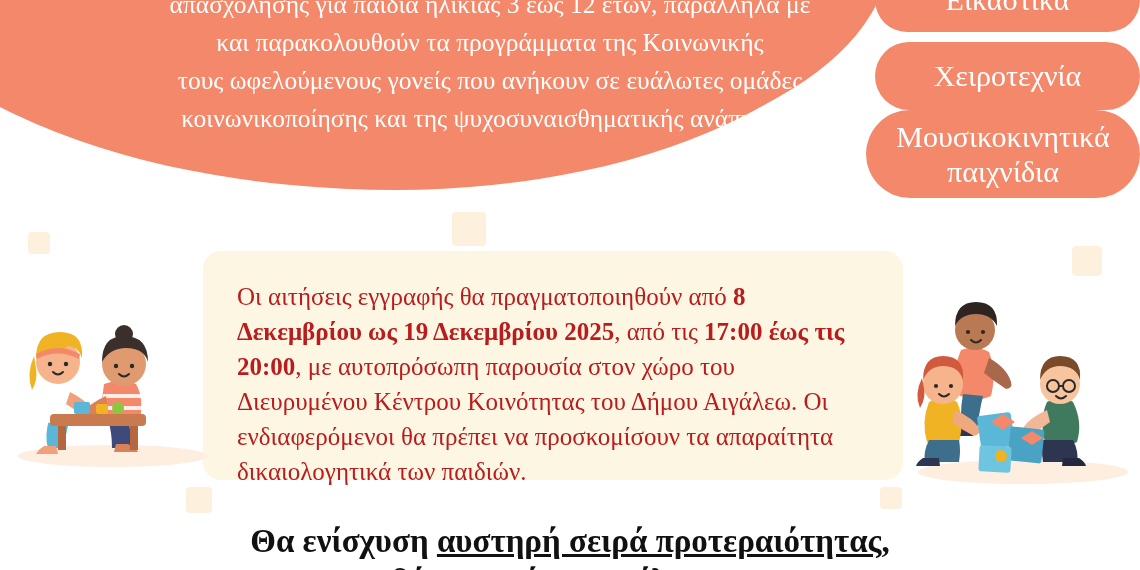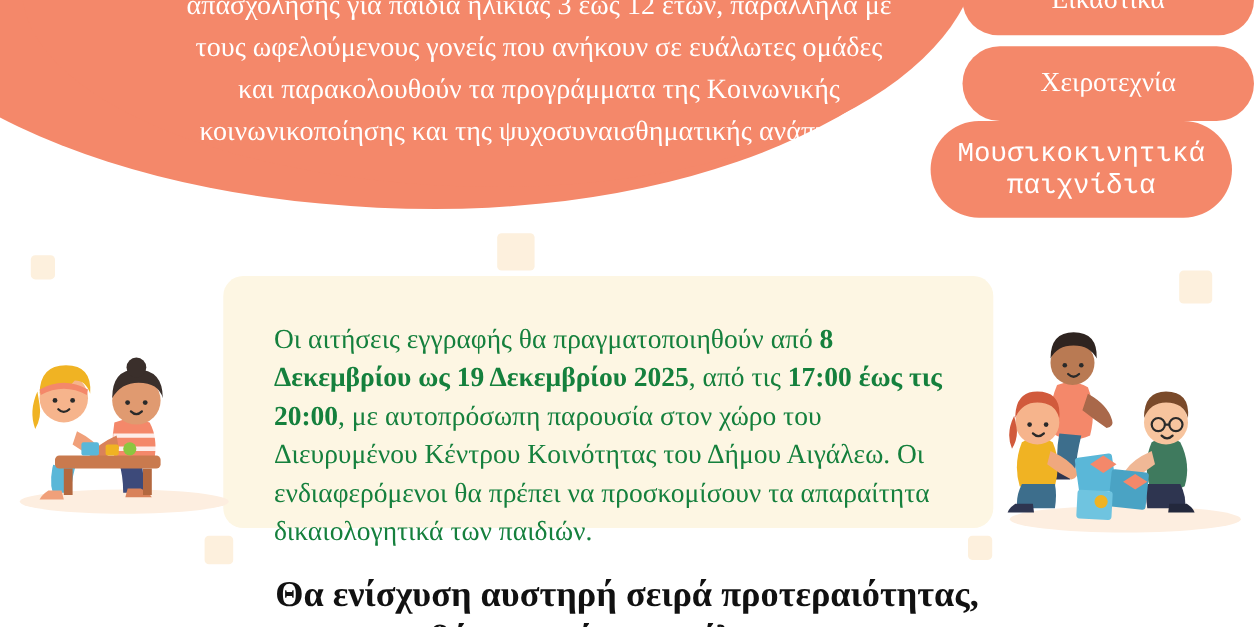--- a/index.html
+++ b/index.html
@@ -43,46 +43,46 @@
   .pill {
     position: absolute;
     background: #f4886a;
     color: #ffffff;
     border-radius: 60px;
     display: flex;
     align-items: center;
     justify-content: center;
     text-align: center;
     font-family: "Liberation Serif", serif;
-    font-size: 25px;
+    font-size: 30px;
     line-height: 1.18;
     padding: 6px 26px;
     box-sizing: border-box;
   }
   #pill-0 { left: 875px; top: -32px;  width: 265px; height: 64px; }
   #pill-1 { left: 875px; top: 42px;  width: 265px; height: 68px; }
-  #pill-2 { left: 846px; top: 110px;  width: 274px; height: 88px; font-family: Liberation Mono, monospace; }
+  #pill-2 { left: 866px; top: 110px;  width: 274px; height: 88px; }
 
   
   #info-card {
     position: absolute;
     left: 203px;
     top: 251px;
     width: 700px;
     height: 229px;
     background: #fdf6e3;
     border-radius: 18px;
     box-sizing: border-box;
     padding: 28px 34px 20px 34px;
   }
   #info-card p {
-    margin: 12px;
+    margin: 0;
     font-size: 25px;
     line-height: 1.40;
-    color: #15803d;
+    color: #b91c1c;
     font-family: "Liberation Serif", serif;
   }
   .b { font-weight: bold; }
 
   
   #top-paragraph {
     position: absolute;
     left: 110px;
     top: -14px;
     width: 760px;
@@ -100,21 +100,21 @@
     left: 0;
     top: 521px;
     width: 1140px;
     text-align: center;
     font-family: "Liberation Serif", serif;
     font-weight: bold;
     font-size: 33px;
     line-height: 1.22;
     color: #111111;
   }
-  #bottom-heading .u { }
+  #bottom-heading .u { text-decoration: underline; }
   #bottom-heading .line2 { display: block; }
 
   
   .sq {
     position: absolute;
     background: #fdf0dd;
     border-radius: 4px;
   }
 
   
@@ -140,22 +140,22 @@
 <div class="sq" style="left:186px; top:487px; width:26px; height:26px;"></div>
 <div class="sq" style="left:880px; top:487px; width:22px; height:22px;"></div>
 <div class="sq" style="left:1072px; top:246px; width:30px; height:30px;"></div>
 <div class="sq" style="left:28px; top:232px; width:22px; height:22px;"></div>
 
 <div class="blob" id="blob-main"></div>
 <div class="blob" id="blob-main-2"></div>
 
 <div id="top-paragraph">
   <div>απασχόλησης για παιδιά ηλικίας 3 έως 12 ετών, παράλληλα με</div>
+  <div>και παρακολουθούν τα προγράμματα της Κοινωνικής</div>
   <div>τους ωφελούμενους γονείς που ανήκουν σε ευάλωτες ομάδες</div>
-  <div>και παρακολουθούν τα προγράμματα της Κοινωνικής</div>
   <div>κοινωνικοποίησης και της ψυχοσυναισθηματικής ανάπτυξης</div>
 </div>
 
 <div class="pill" id="pill-0">
   <span>Εικαστικά</span>
 </div>
 <div class="pill" id="pill-1">
   <span>Χειροτεχνία</span>
 </div>
 <div class="pill" id="pill-2">

